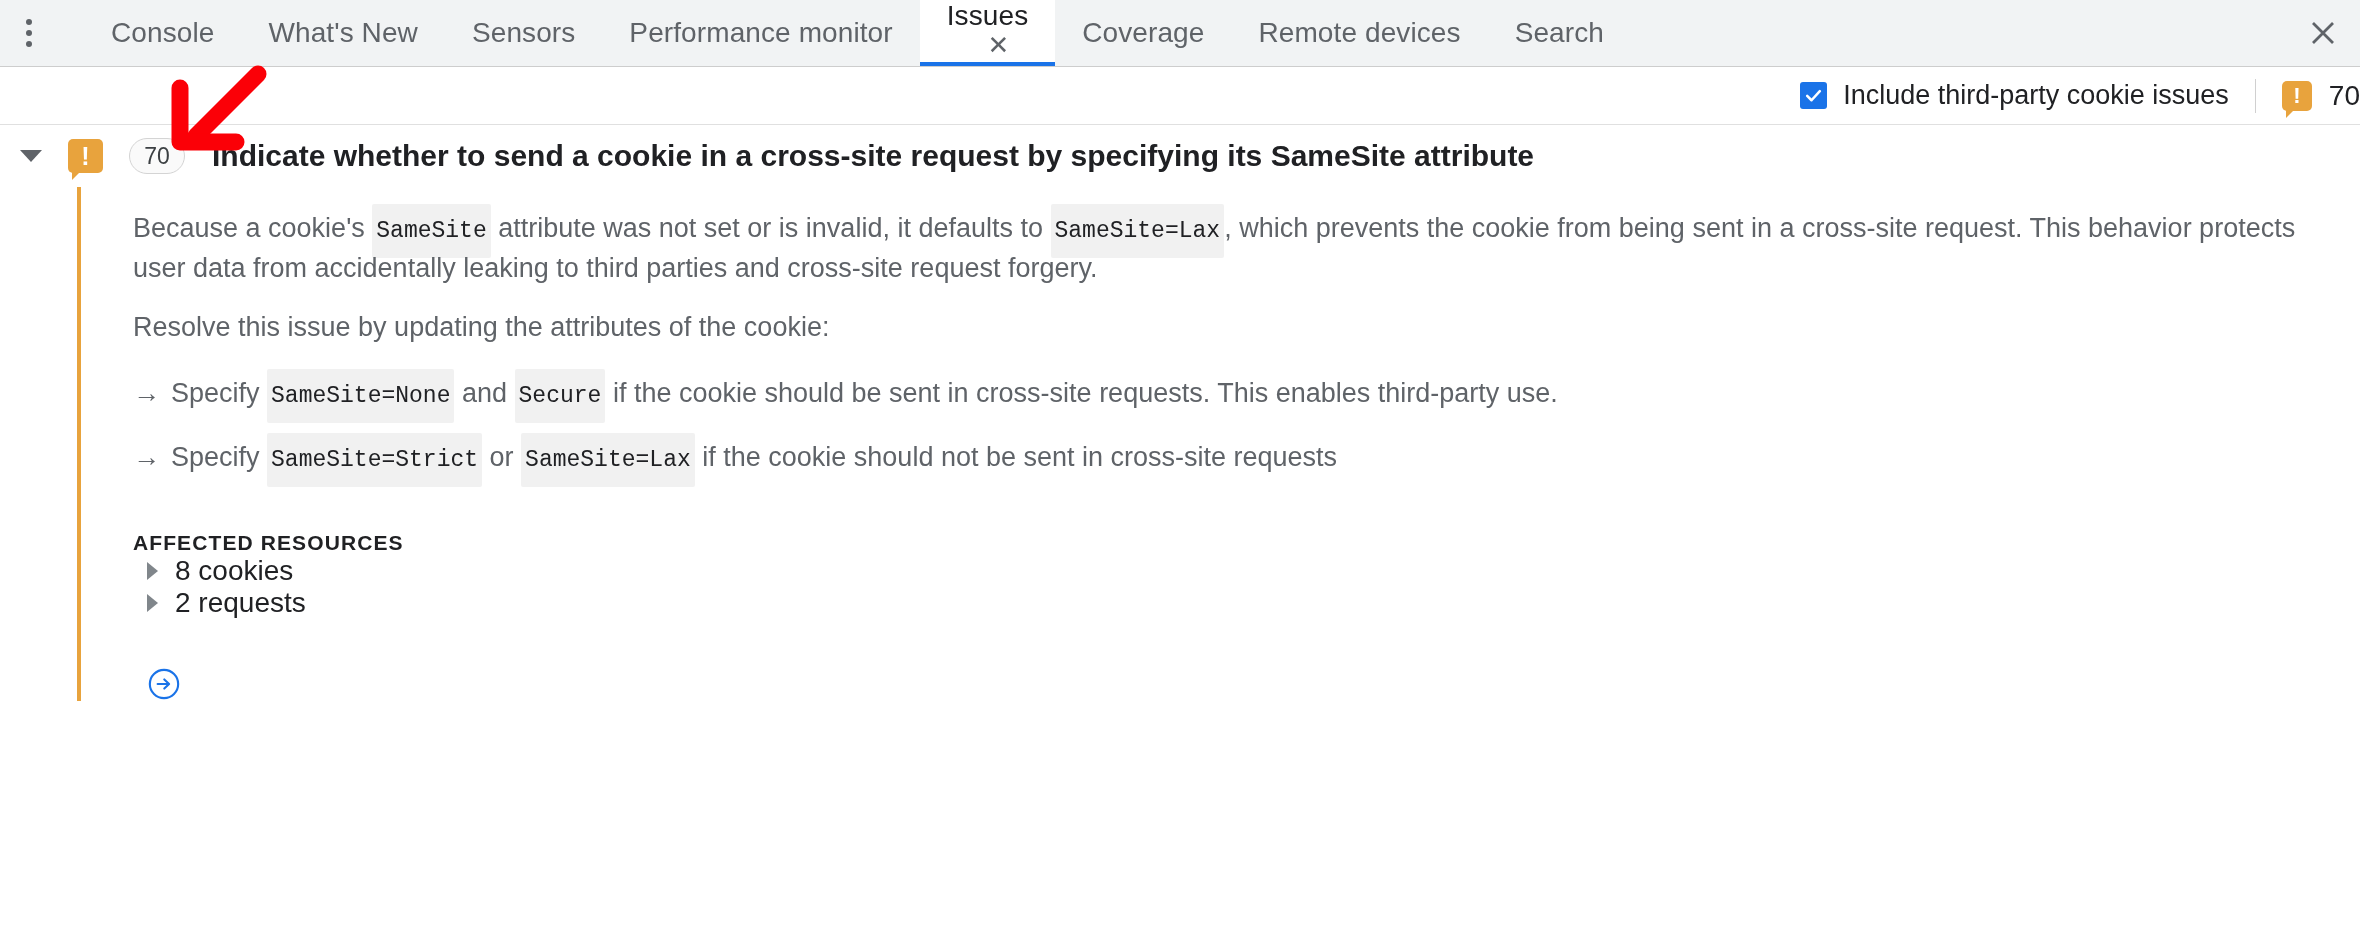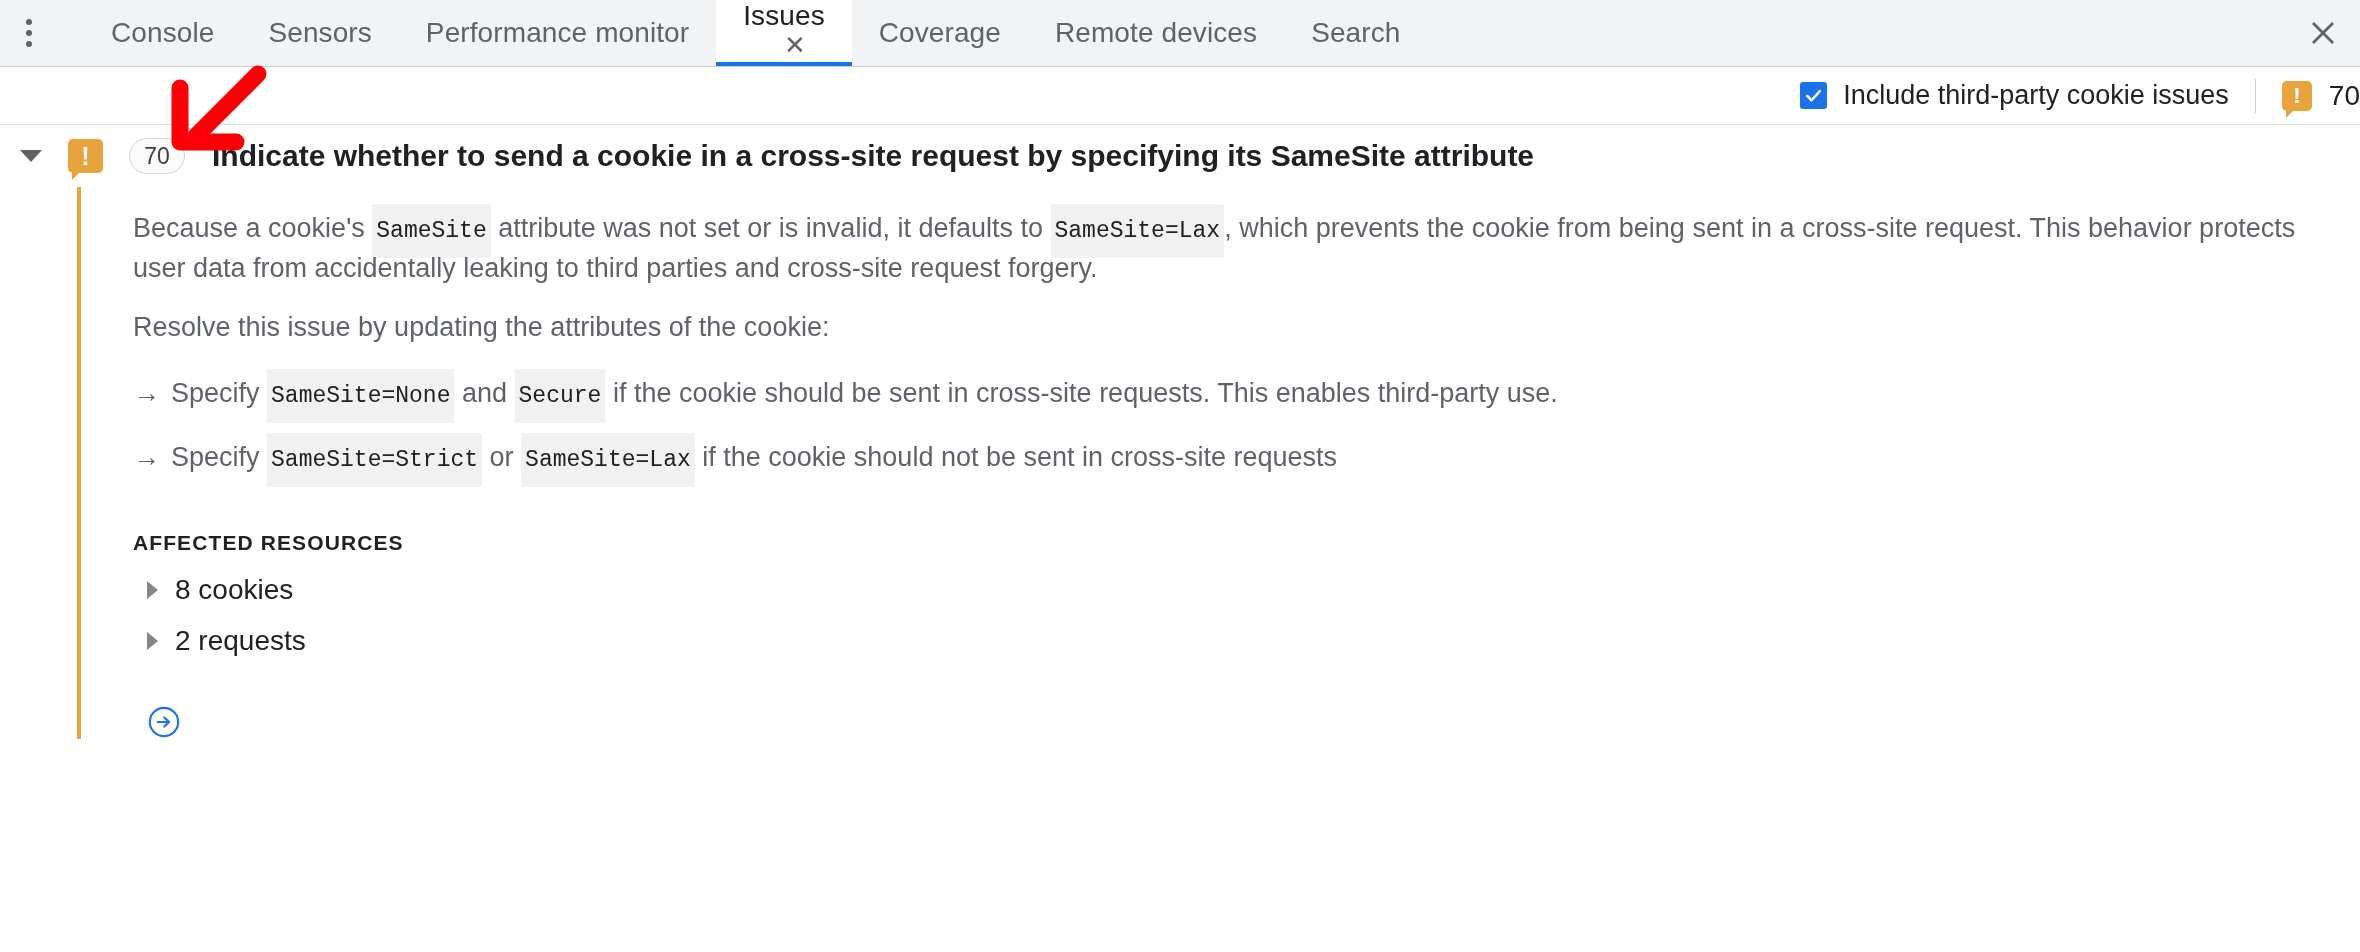--- a/index.html
+++ b/index.html
@@ -160,21 +160,21 @@
 
   .affected-title {
     margin-top: 54px;
     font-size: 21px; font-weight: bold;
     letter-spacing: 1.1px;
     color: #202124;
     text-transform: uppercase;
   }
   .res-row {
     display: flex; align-items: center;
-    margin-top: 19px; margin-left: 14px;
+    margin-left: 14px;
     font-size: 28px; color: #202124;
   }
   .res-row .tri-right {
     width: 0; height: 0;
     border-top: 9px solid transparent;
     border-bottom: 9px solid transparent;
     border-left: 11px solid #80868b;
     margin-right: 17px;
     flex: 0 0 auto;
   }
@@ -209,20 +209,23 @@
         <i></i>
         <i></i>
     </span>
   </div>
 
   <div class="tabs">
     <div class="tab">
       <span>Console</span>
     </div>
     <div class="tab">
+      <span>What's New</span>
+    </div>
+    <div class="tab">
       <span>Sensors</span>
     </div>
     <div class="tab">
       <span>Performance monitor</span>
     </div>
     <div class="tab active">
       <span>Issues</span>
       <span class="tab-close">✕</span>
     </div>
     <div class="tab">

